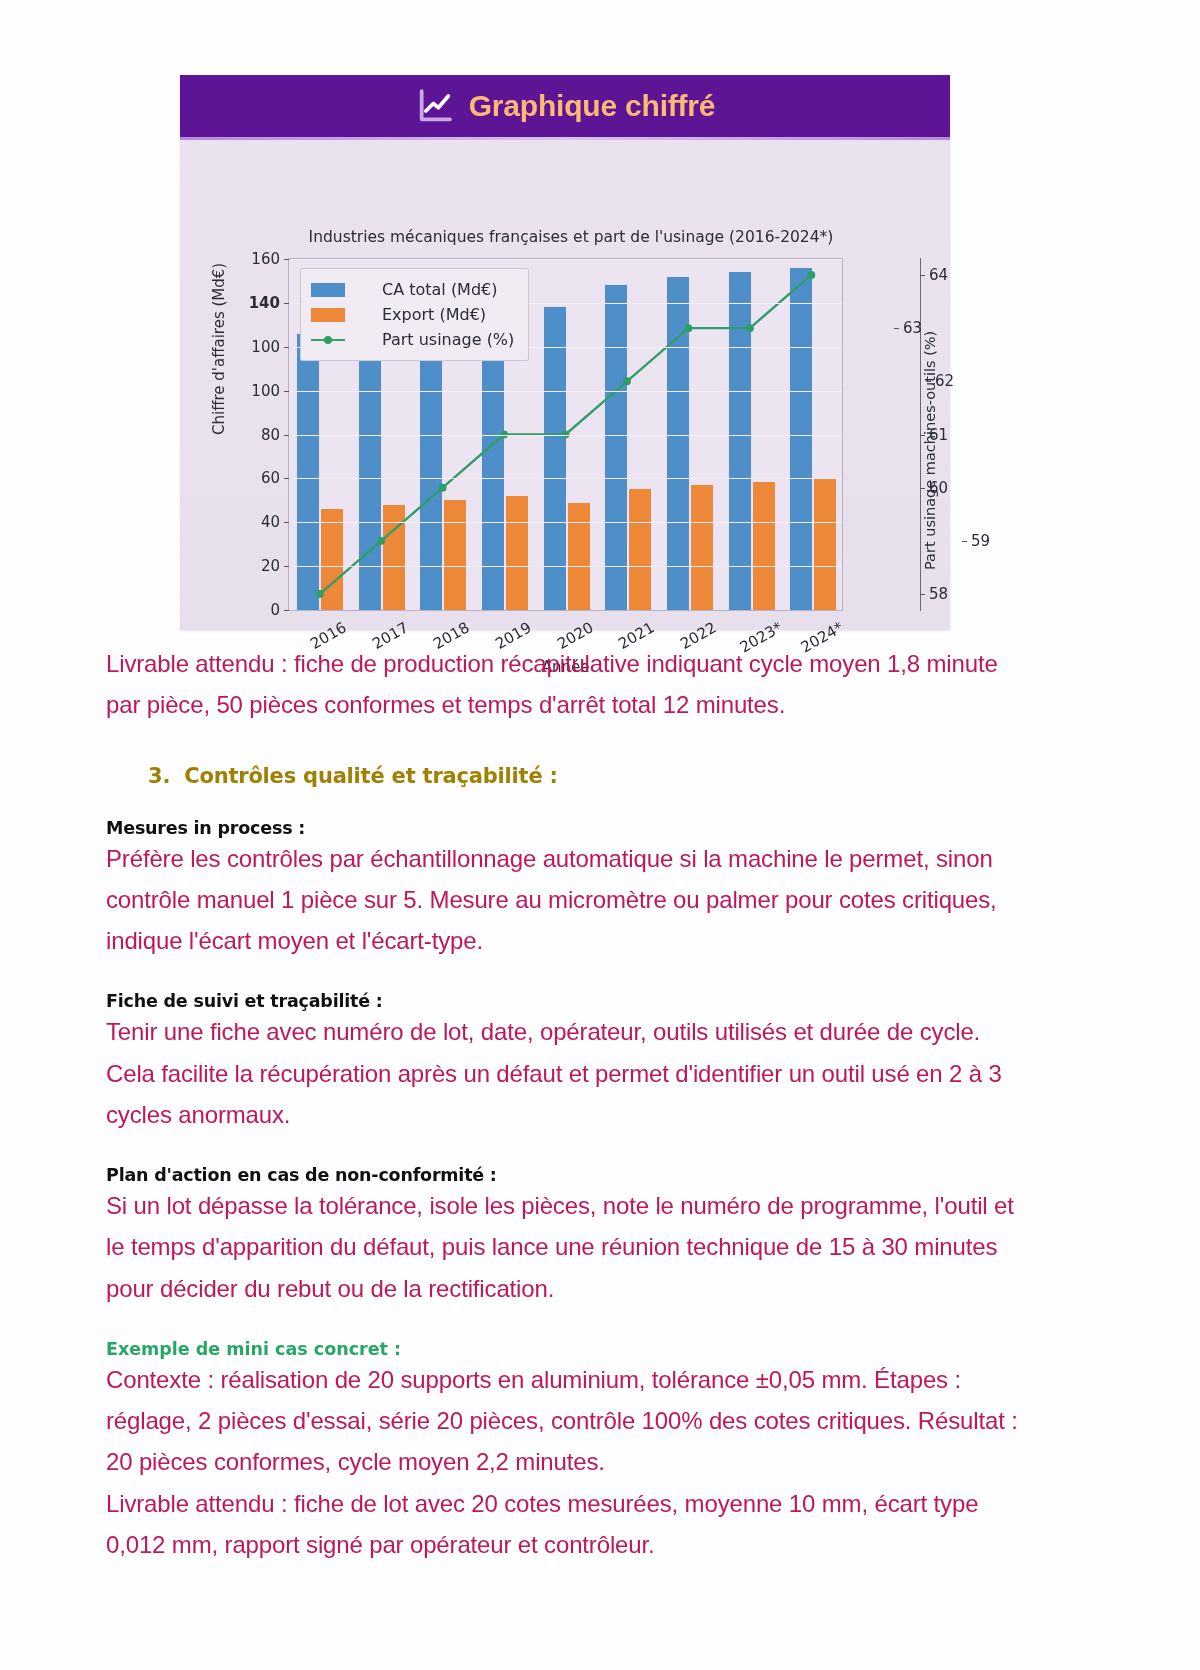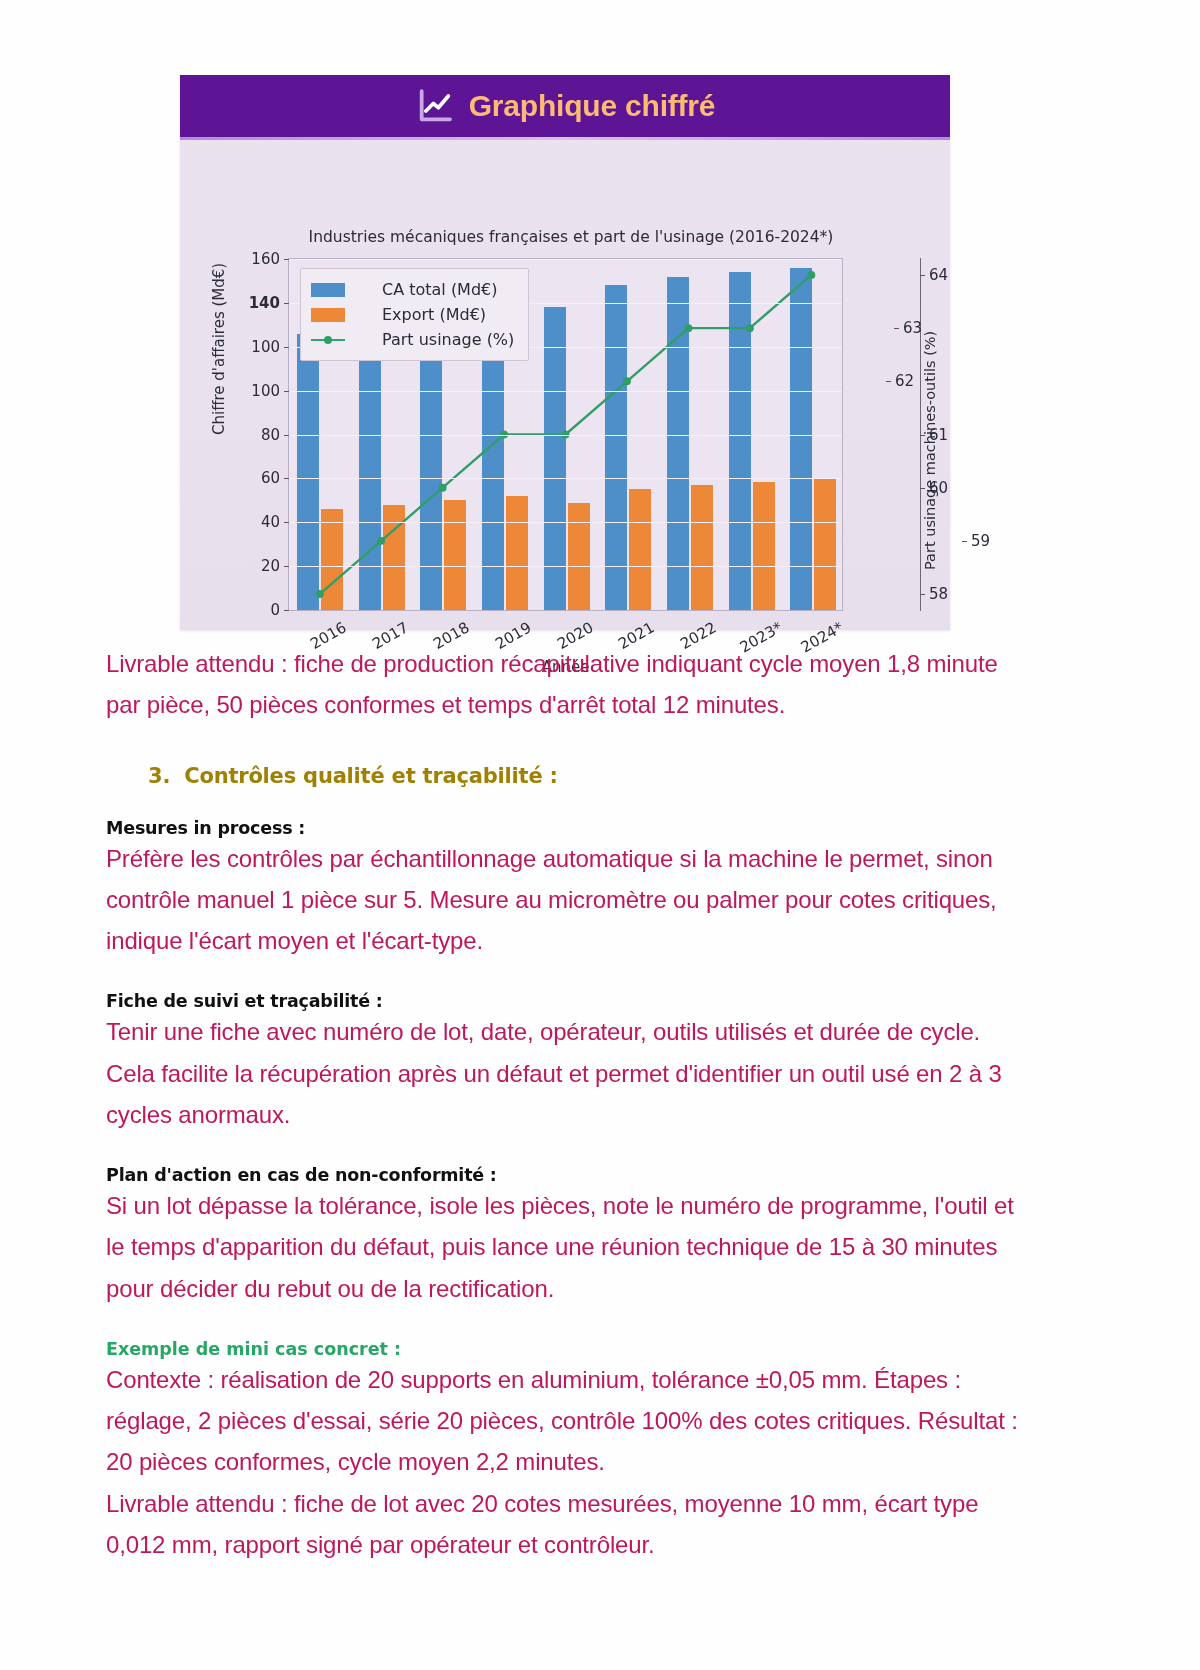--- a/index.html
+++ b/index.html
@@ -332,21 +332,21 @@
           <div class="ytick-l" style="top: 25%;">100</div>
           <div class="gridline" style="top: 25%;"></div>
           <div class="ytick-l" style="top: 12.5%; font-weight: bold;">140</div>
           <div class="gridline" style="top: 12.5%;"></div>
           <div class="ytick-l" style="top: 0%;">160</div>
           <div class="gridline" style="top: 0%;"></div>
           <div class="ytick-r" style="top: 95.4545%; margin-left: 78px;">58</div>
           <div class="ytick-r" style="top: 80.303%; margin-left: 120px;">59</div>
           <div class="ytick-r" style="top: 65.1515%; margin-left: 78px;">60</div>
           <div class="ytick-r" style="top: 50%; margin-left: 78px;">61</div>
-          <div class="ytick-r" style="top: 34.8485%; margin-left: 44px;">62</div>
+          <div class="ytick-r" style="top: 34.8485%; margin-left: 84px;">62</div>
           <div class="ytick-r" style="top: 19.697%; margin-left: 52px;">63</div>
           <div class="ytick-r" style="top: 4.54545%; margin-left: 78px;">64</div>
           <div class="xtick" style="left: 30.8333px;">2016</div>
           <div class="xtick" style="left: 92.5px;">2017</div>
           <div class="xtick" style="left: 154.167px;">2018</div>
           <div class="xtick" style="left: 215.833px;">2019</div>
           <div class="xtick" style="left: 277.5px;">2020</div>
           <div class="xtick" style="left: 339.167px;">2021</div>
           <div class="xtick" style="left: 400.833px;">2022</div>
           <div class="xtick" style="left: 462.5px;">2023*</div>

